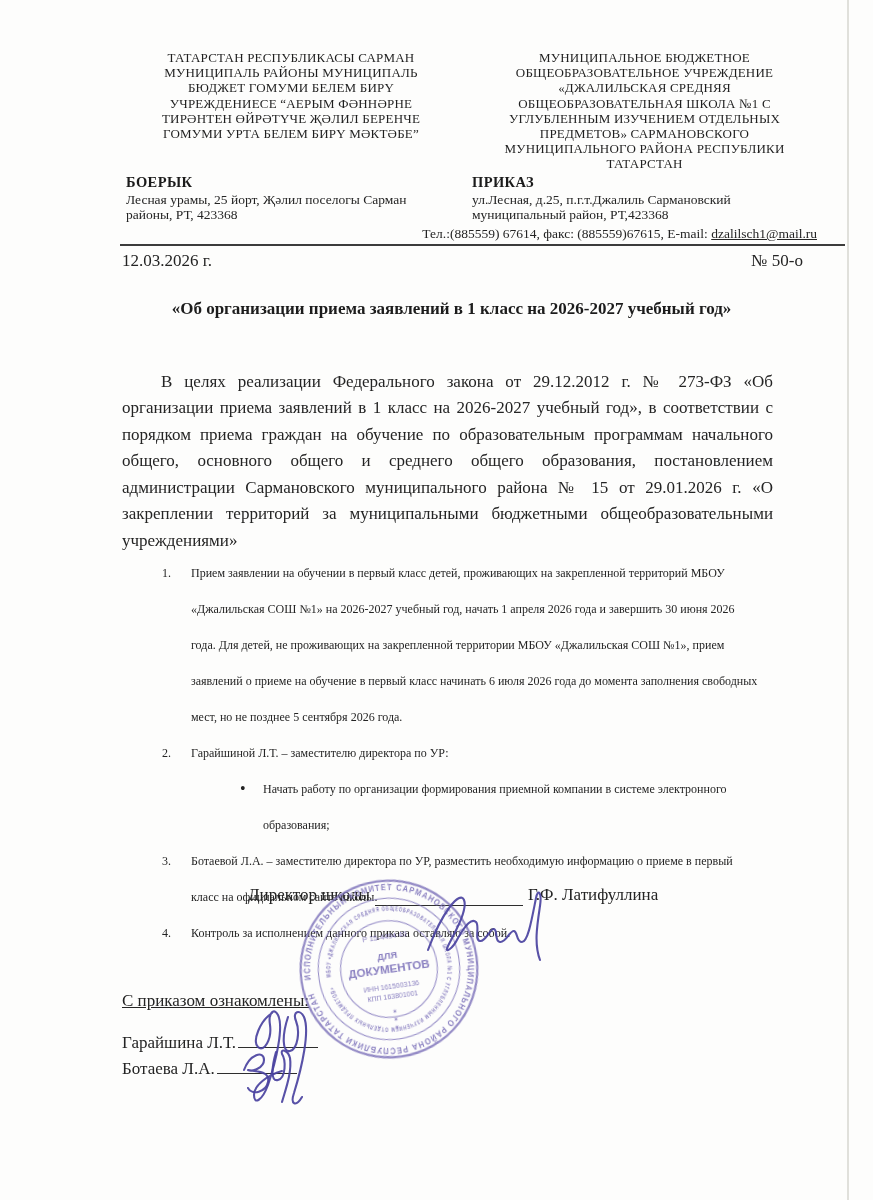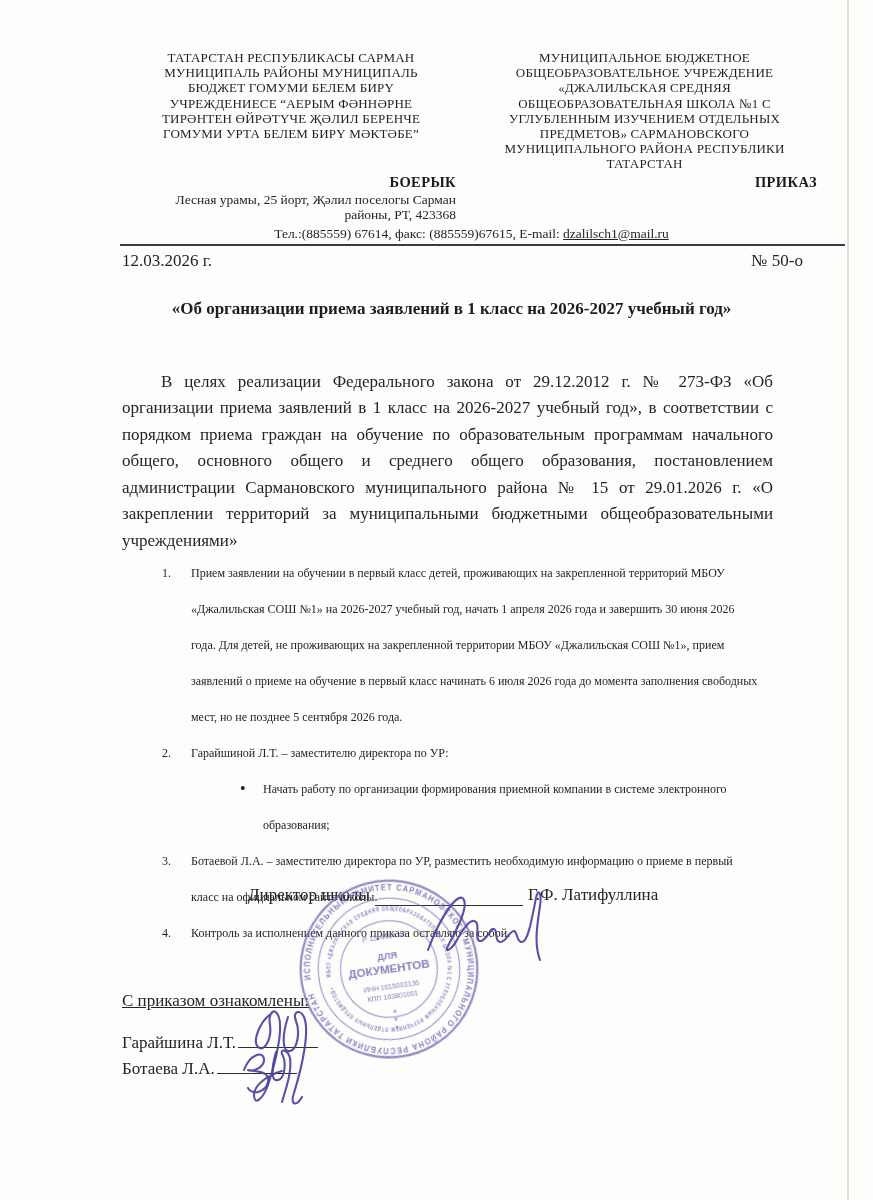--- a/index.html
+++ b/index.html
@@ -12,25 +12,25 @@
 
   
   .header-grid{
     display:grid;grid-template-columns:330px 345px;column-gap:16px;row-gap:2px;
     padding:50px 0 0 126px;
   }
   .org{
     font-size:13px;line-height:15.2px;text-align:center;white-space:pre-line;
     letter-spacing:0.2px;color:#1f1f1f;
   }
-  .doc-block{text-align:right;}
+  .doc-block{text-align:left;}
   .doc-type{font-size:14.5px;font-weight:bold;letter-spacing:0.4px;color:#1b1b1b;}
   .address{font-size:13.5px;line-height:15.5px;white-space:pre-line;margin-top:1px;}
 
-  .contact-line{width:691px;margin:3px 0 0 126px;text-align:center;font-size:13.5px;}
+  .contact-line{width:691px;margin:3px 0 0 126px;text-align:right;font-size:13.5px;}
   .email-link{text-decoration:underline;color:inherit;}
 
   .separator{width:725px;margin:2px 0 0 120px;border-top:2px solid #3c3c3c;}
 
   .meta-row{display:flex;justify-content:space-between;width:681px;margin:4px 0 0 122px;
     font-size:17px;line-height:22px;}
 
   
   .title{width:651px;margin:26px 0 0 126px;text-align:center;font-weight:bold;
     font-size:17px;line-height:22px;color:#1c1c1c;}
@@ -95,20 +95,22 @@
 ПРЕДМЕТОВ» САРМАНОВСКОГО
 МУНИЦИПАЛЬНОГО РАЙОНА РЕСПУБЛИКИ
 ТАТАРСТАН</div>
     <div class="doc-block">
       <div class="doc-type">БОЕРЫК</div>
       <div class="address">Лесная урамы, 25 йорт, Җәлил поселогы Сарман
 районы, РТ, 423368</div>
     </div>
     <div class="doc-block">
       <div class="doc-type">ПРИКАЗ</div>
+      <div class="address">ул.Лесная, д.25, п.г.т.Джалиль Сармановский
+муниципальный район, РТ,423368</div>
     </div>
   </div>
 
   <div class="contact-line">
     <span>Тел.:(885559) 67614,  факс: (885559)67615,  E-mail: </span><span class="email-link">dzalilsch1@mail.ru</span>
   </div>
 
   <div class="separator"></div>
 
   <div class="meta-row">

